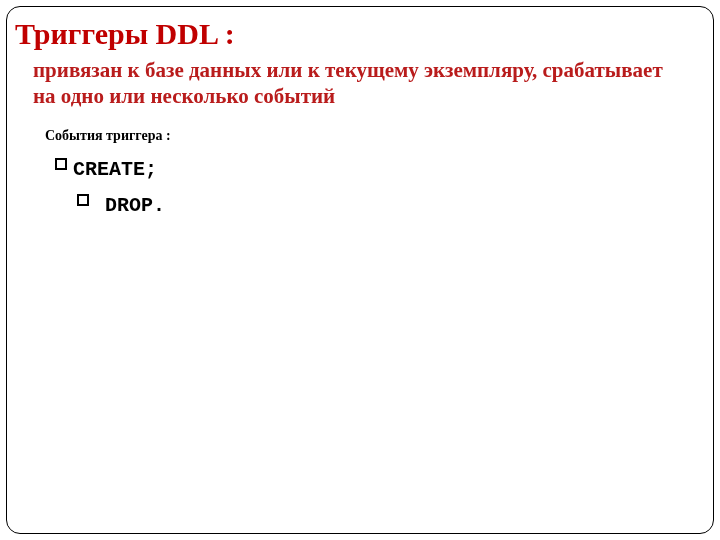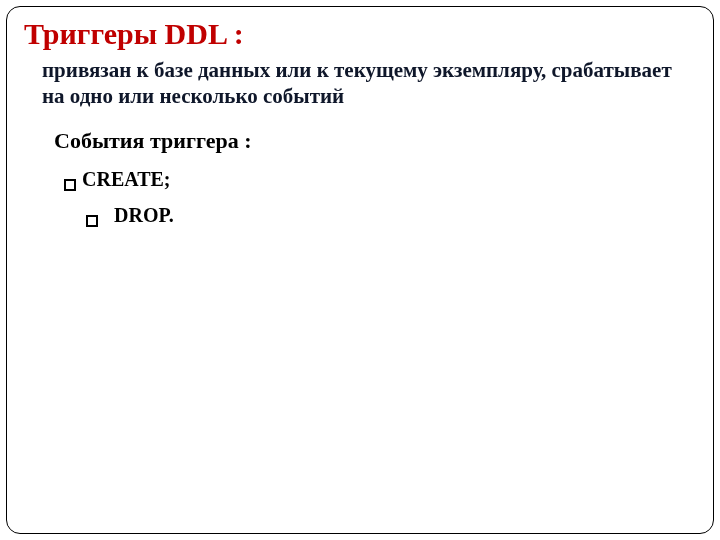--- a/index.html
+++ b/index.html
@@ -12,55 +12,55 @@
       height: 540px;
       background: #fff;
       font-family: 'Times New Roman', Times, serif;
       padding: 6px;
     }
     .frame {
       width: 100%;
       height: 100%;
       border: 1.5px solid #000;
       border-radius: 14px;
-      padding: 10px 17px;
+      padding: 10px 8px;
       position: relative;
     }
     .title {
       color: #c00000;
       font-size: 30px;
       font-weight: bold;
       margin-bottom: 6px;
     }
     .desc {
-      color: #0f172a;
+      color: #b91c1c;
       font-size: 21px;
       font-weight: bold;
       line-height: 1.25;
       margin-left: 18px;
       margin-right: 20px;
       margin-bottom: 18px;
     }
     .subtitle {
       color: #000;
-      font-size: 22px;
+      font-size: 14px;
       font-weight: bold;
       margin-left: 30px;
       margin-bottom: 14px;
     }
     .list {
       margin-left: 40px;
     }
     .list-item {
       display: flex;
-      align-items: flex-end;
+      align-items: flex-start;
       margin-bottom: 8px;
       font-size: 20px;
       font-weight: bold;
-      font-family: Liberation Serif, serif;
+      font-family: Liberation Mono, monospace;
     }
     .list-item.indent {
       margin-left: 22px;
       margin-top: 13px;
     }
     .bullet {
       display: inline-block;
       width: 12px;
       height: 12px;
       border: 2.5px solid #000;

